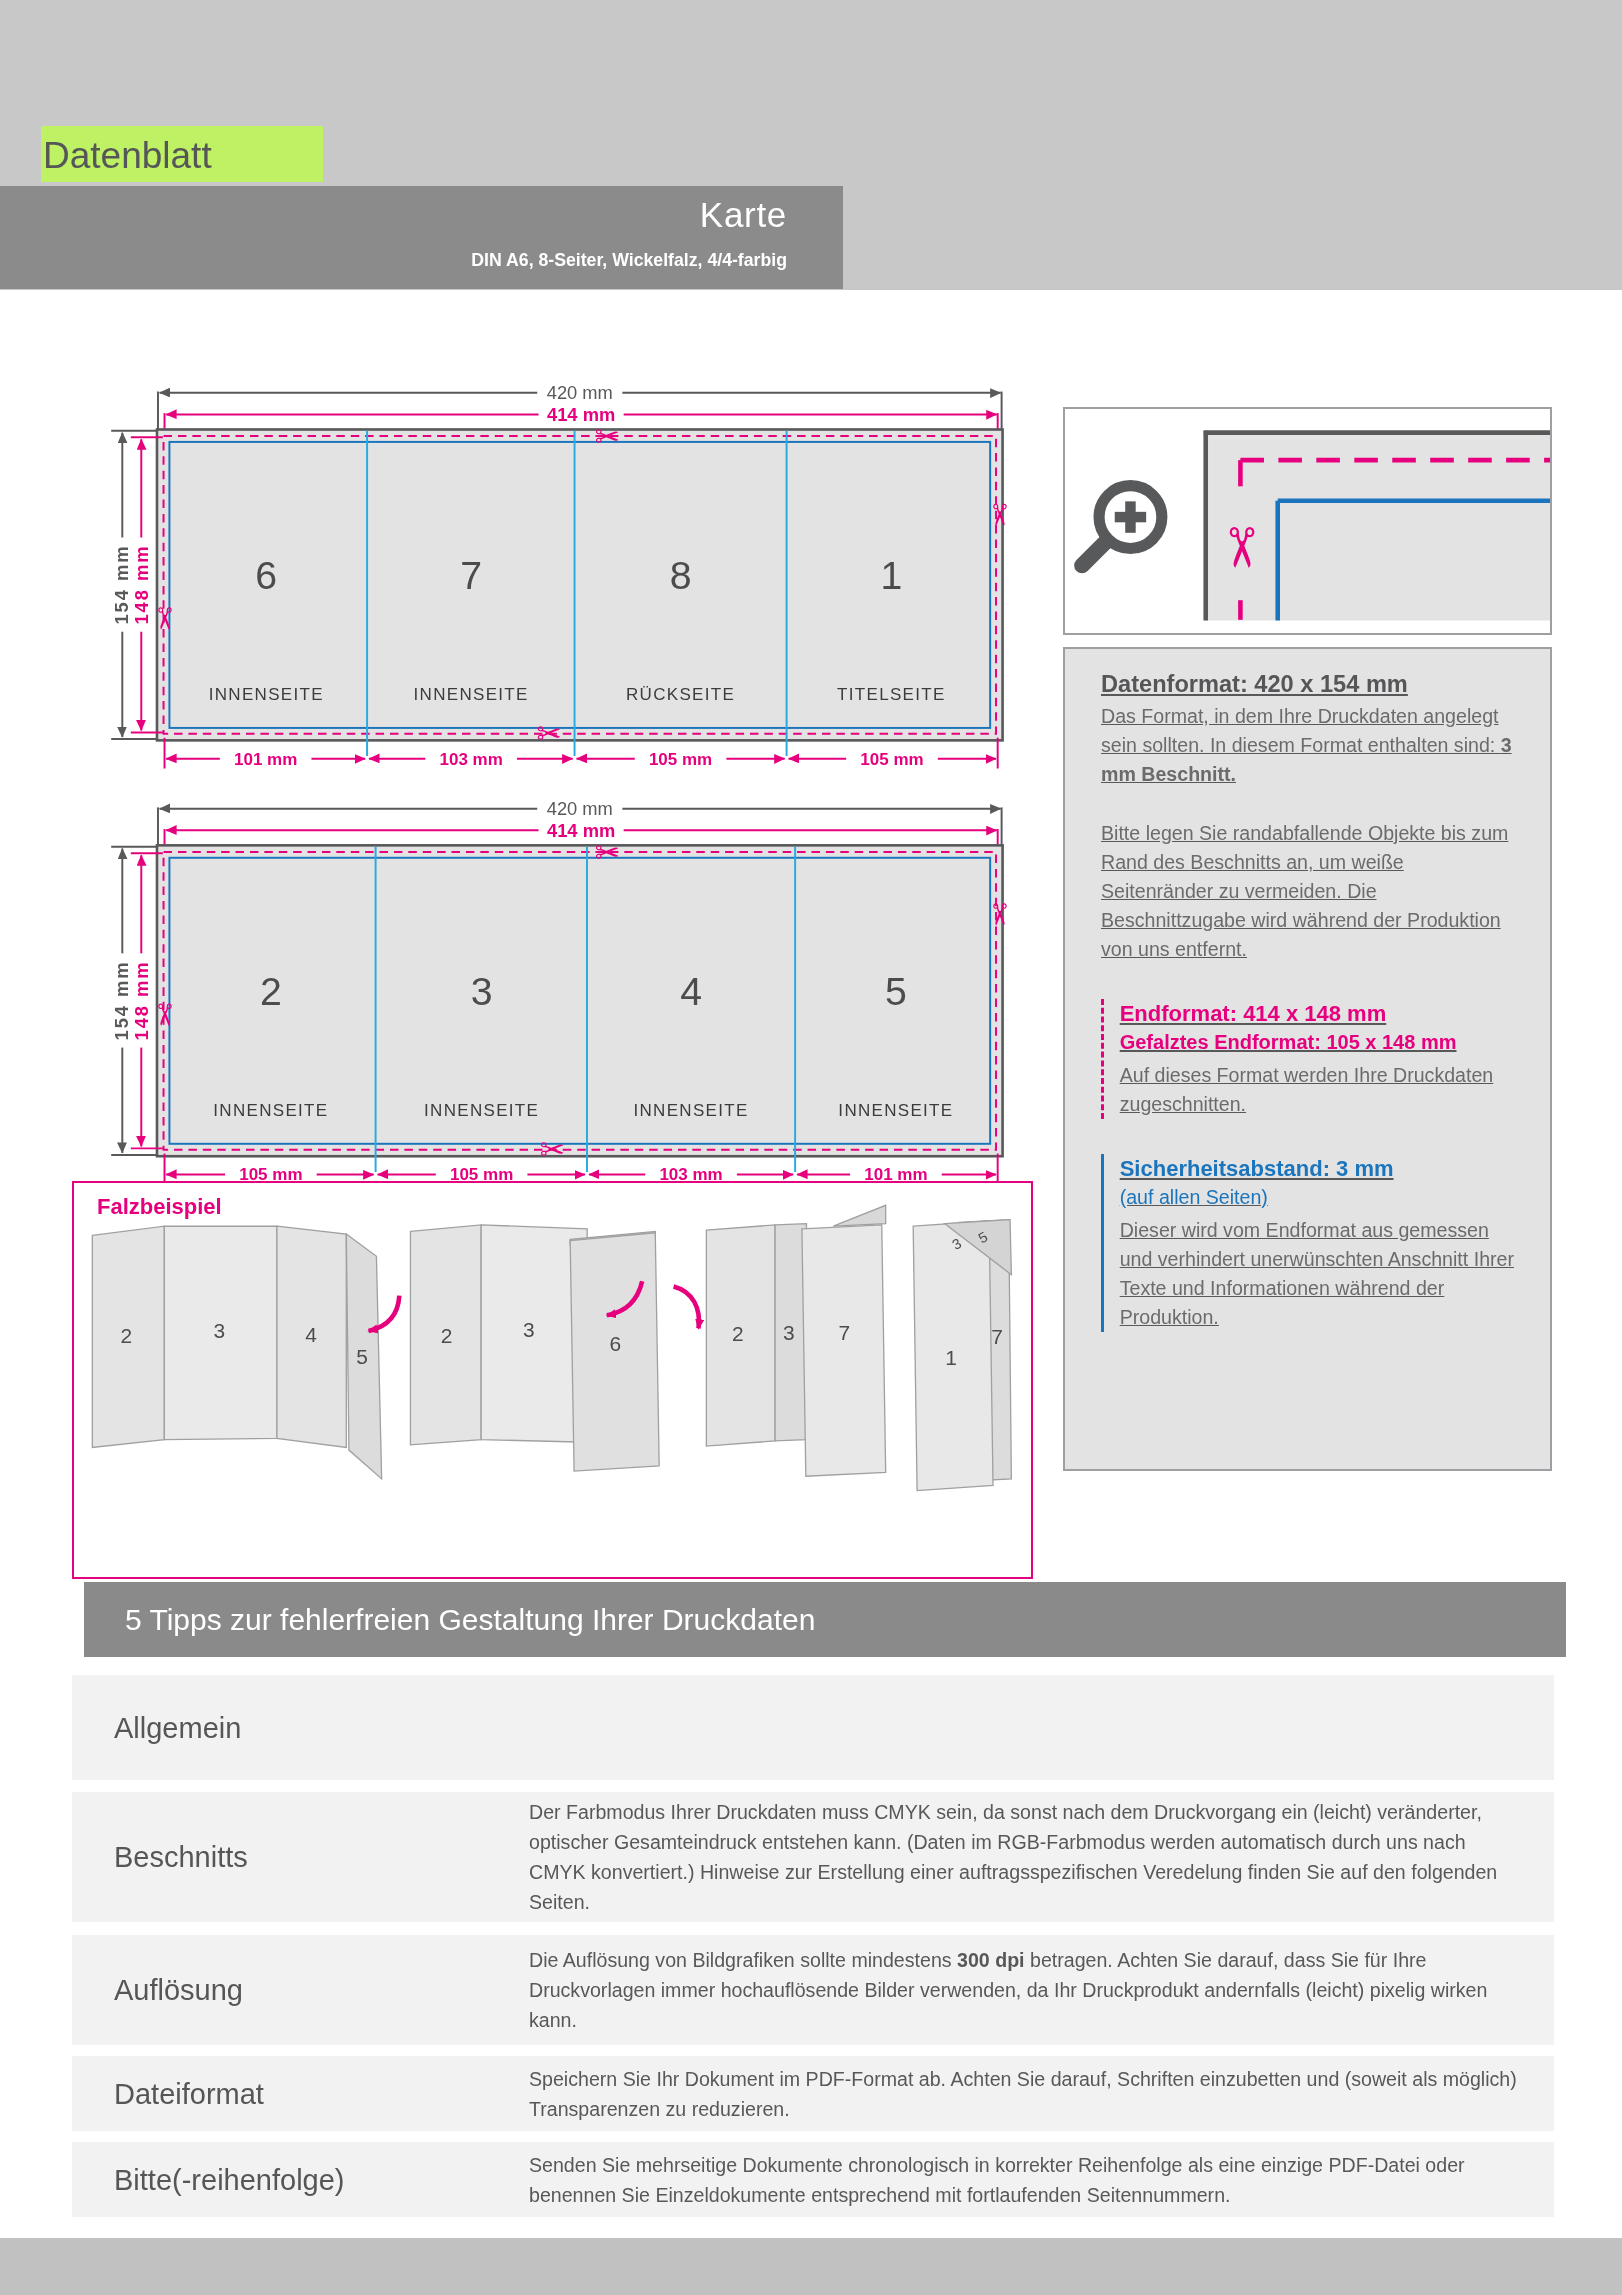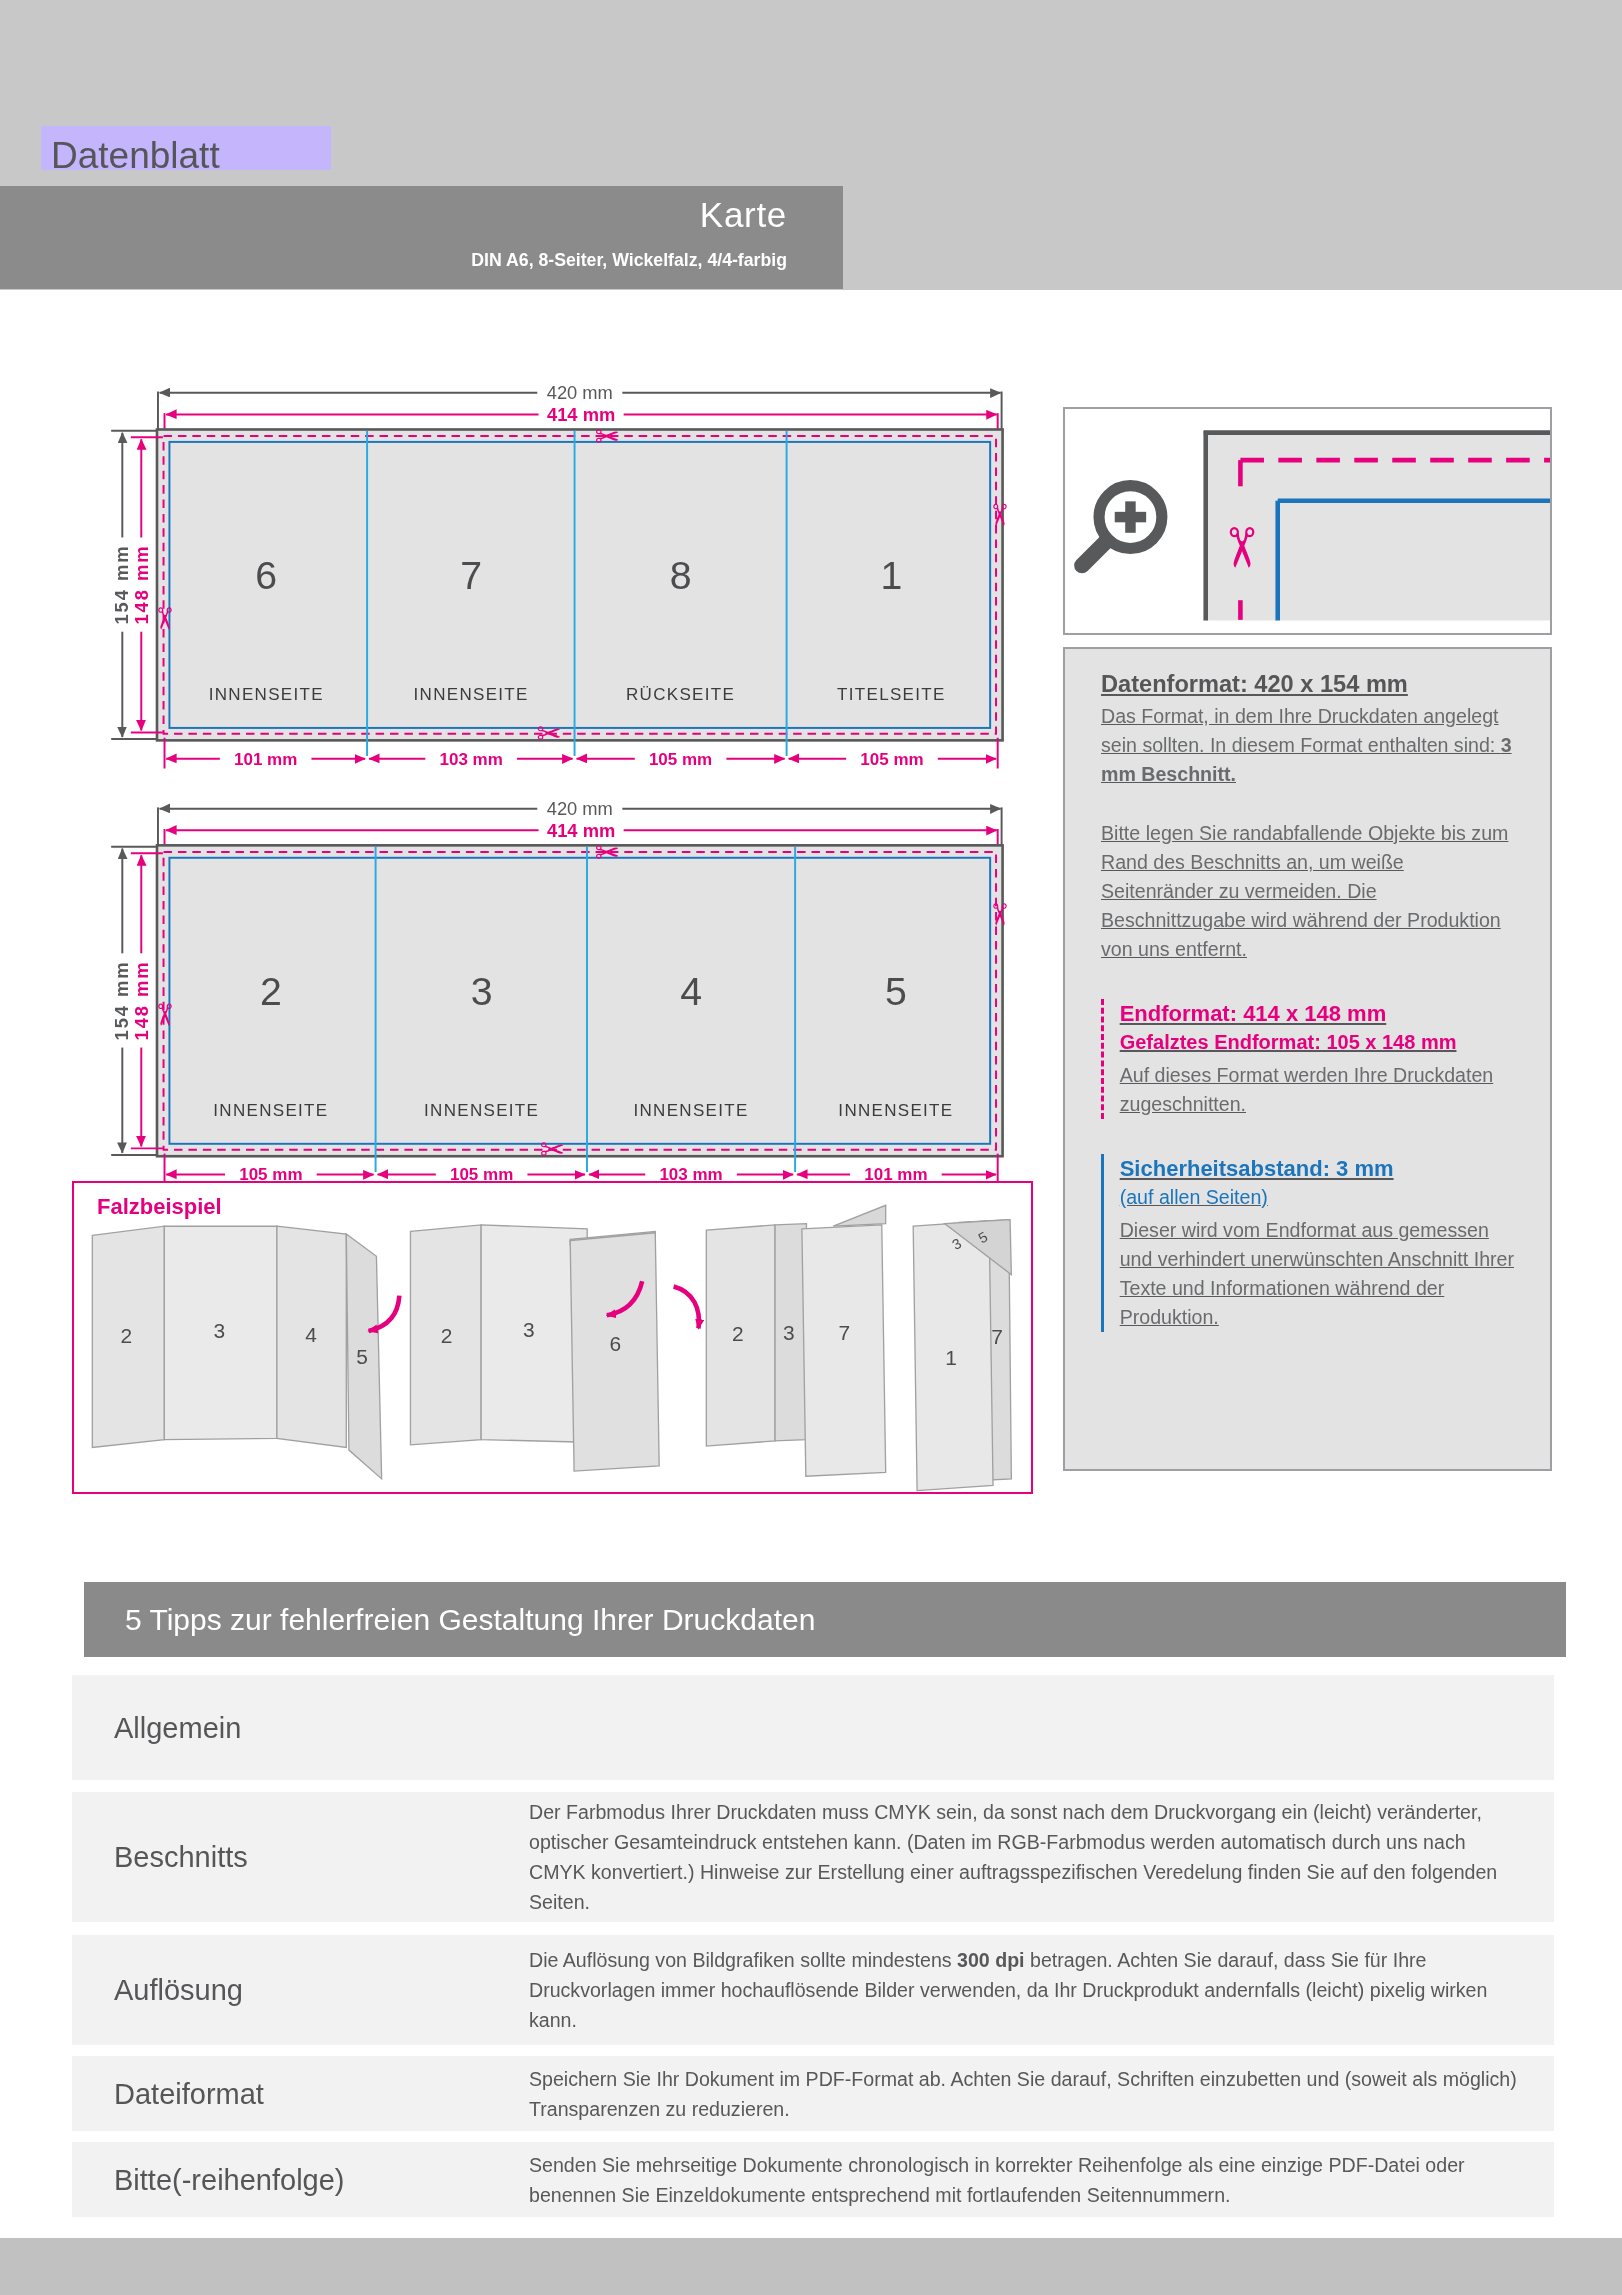--- a/index.html
+++ b/index.html
@@ -1,25 +1,25 @@
 <!DOCTYPE html>
 <html style="font-size:10.5px"><head>
 <meta charset="utf-8">
 <style>
   html,body{margin:0;padding:0;}
   body{width:1623px;height:2295px;position:relative;background:#ffffff;
        font-family:"Liberation Sans", sans-serif;color:#58585a;overflow:hidden;}
   .abs{position:absolute;}
   .topbg{left:0;top:0;width:1623px;height:290px;background:#c9c8c8;}
-  .doclabel{left:41px;top:126px;width:280px;height:44px;background:#c4b5fd;
-            font-size:37px;line-height:60px;padding-left:10px;color:#565658;}
+  .doclabel{left:41px;top:126px;width:280px;height:56px;background:#bef264;
+            font-size:37px;line-height:60px;padding-left:2px;color:#565658;}
   .band{left:0;top:186px;width:843px;height:103px;background:#8b8b8b;color:#fff;text-align:right;}
   .band .t{position:absolute;right:56px;top:9.2px;font-size:35px;letter-spacing:0.7px;}
   .band .s{position:absolute;right:56px;top:64px;font-size:17.7px;font-weight:bold;}
-  .foldbox{left:72px;top:1181px;width:961px;height:313px;background:#fff;border:2px solid #e6007e;box-sizing:border-box;}
+  .foldbox{left:72px;top:1181px;width:961px;height:398px;background:#fff;border:2px solid #e6007e;box-sizing:border-box;}
   .foldtitle{position:absolute;left:23px;top:10.5px;font-size:22px;font-weight:700;color:#e6007e;}
   .zoombox{left:1063px;top:407px;width:489px;height:228px;background:#fff;border:2px solid #9d9fa2;box-sizing:border-box;}
   .infobox{left:1063px;top:647px;width:489px;height:824px;background:#e3e3e3;border:2px solid #9d9fa2;
            box-sizing:border-box;padding:22px 29.4px 0 36px;text-decoration:underline;}
   .infobox h3{margin:0;font-size:23.6px;font-weight:700;color:#565658;}
   .infobox p{margin:3.9px 0 0 0;font-size:19.6px;line-height:29px;color:#6a6b6d;}
   .sec{margin-top:35px;padding-left:15.7px;}
   .sec.endf{border-left:3.9px dashed #e6007e;}
   .sec.safe{border-left:3.9px solid #1b75bc;}
   .sec.fold{border-left:3.9px solid #29abe2;}

